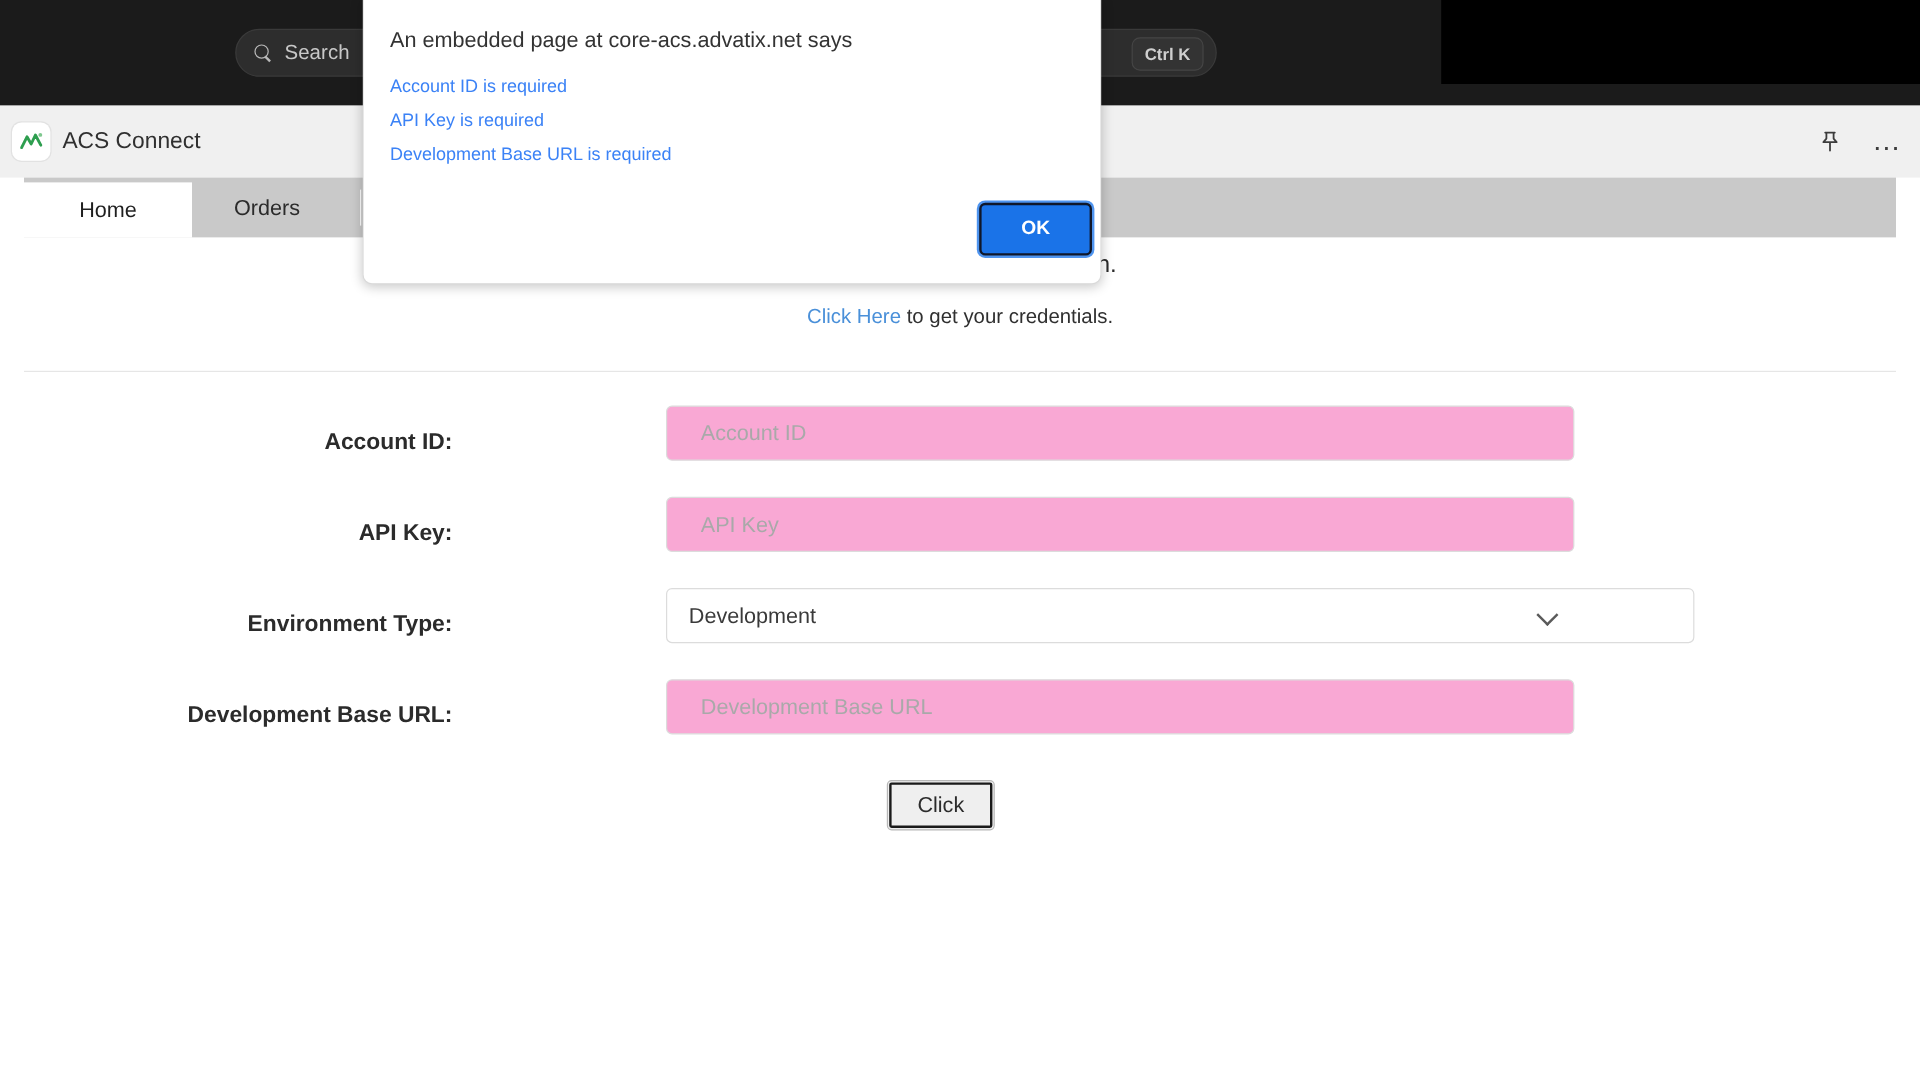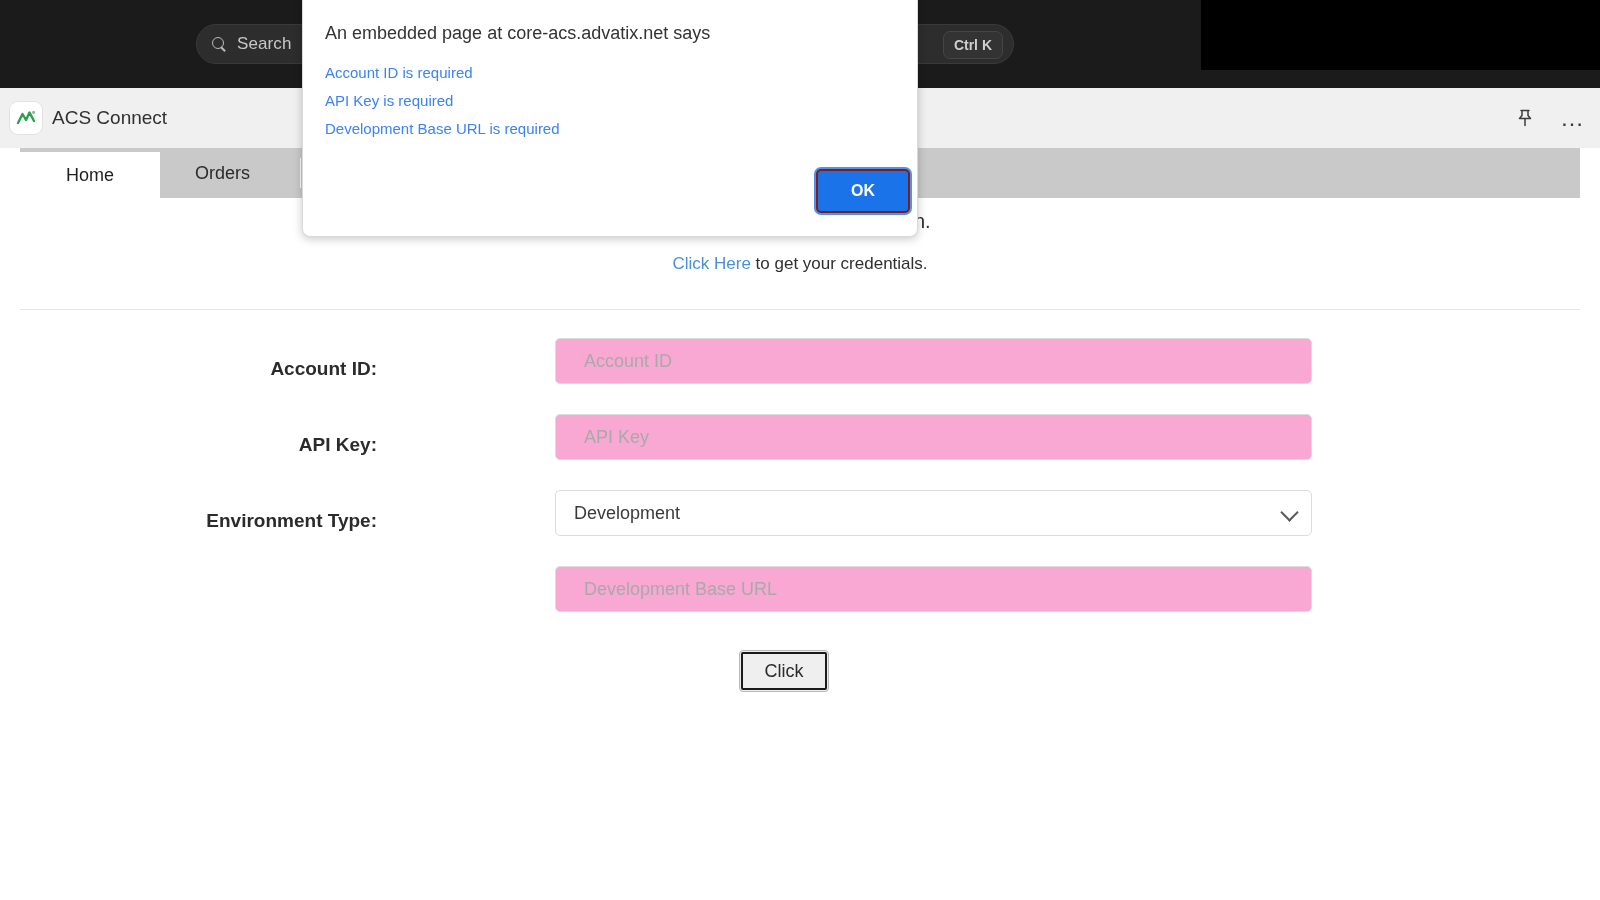--- a/index.html
+++ b/index.html
@@ -130,21 +130,21 @@
     width: 757px; height: 46px;
     border: 1px solid #dcdcdc; border-radius: 5px;
     background: #f9a8d4;
     padding: 0 28px;
     font-family: "Liberation Sans", sans-serif;
     font-size: 18px; color: #343434;
   }
   .text-input::placeholder { color: #a9a9a9; }
   .select-wrap { position: relative; width: 757px; }
   .select-input {
-    width: 757px; height: 46px;
+    width: 857px; height: 46px;
     border: 1px solid #dcdcdc; border-radius: 5px;
     background: #ffffff;
     padding: 0 18px;
     display: flex; align-items: center;
     font-size: 18px; color: #3a3a3a;
   }
   .select-caret {
     position: absolute; right: 16px; top: 16px;
     width: 13px; height: 13px;
     border-right: 2.2px solid #5a5a5a;
@@ -183,21 +183,21 @@
   .dialog-body {
     position: absolute; left: 22px; top: 60px; width: 560px;
   }
   .dialog-msg {
     font-size: 15px; color: #3b82f6; line-height: 28px;
   }
   .dialog-ok {
     position: absolute; left: 513px; top: 170px;
     width: 94px; height: 44px;
     background: #1a73e8; color: #ffffff;
-    border: 2px solid #7f1d1d; border-radius: 5px;
+    border: 2px solid #0f172a; border-radius: 5px;
     box-shadow: 0 0 0 2px #4e94ef;
     font-family: "Liberation Sans", sans-serif;
     font-size: 16px; font-weight: bold;
     cursor: pointer;
   }
 </style>
 </head>
 <body>
 
 <div id="root">
@@ -273,20 +273,21 @@
           <div class="select-wrap">
             <div class="select-input">
               <span>Development</span>
             </div>
             <span class="select-caret"></span>
           </div>
         </div>
       </div>
 
       <div class="field-row">
+        <div class="field-label">Development Base URL:</div>
         <div class="field-control">
           <input class="text-input" type="text" placeholder="Development Base URL" style="">
         </div>
       </div>
 
       <div class="submit-row">
         <button class="submit-button">Click</button>
       </div>
 
     </div>

